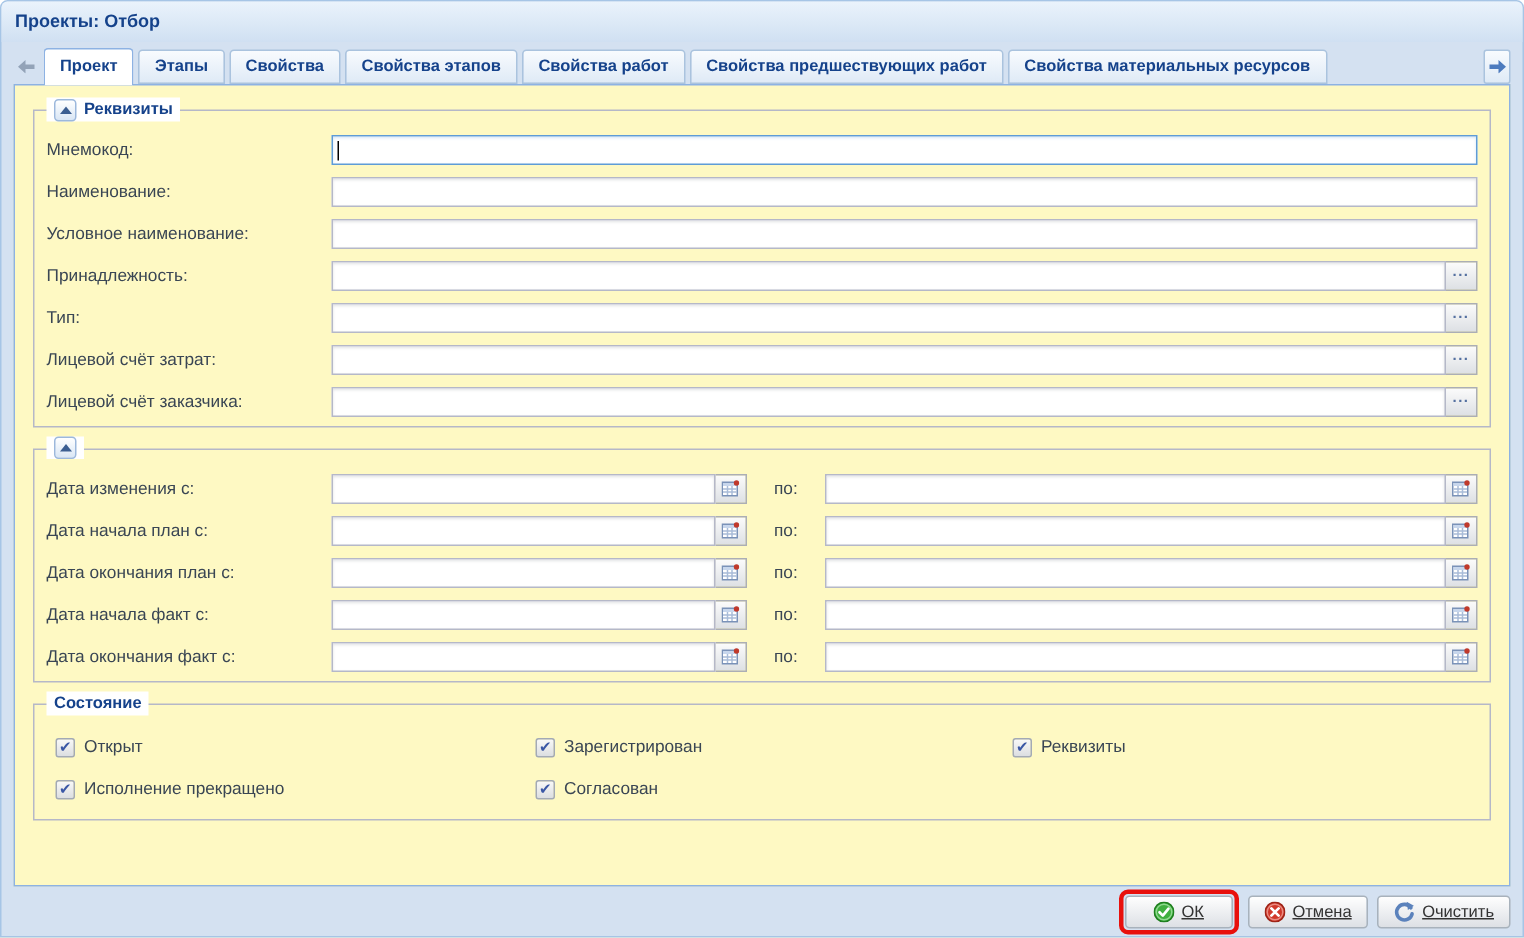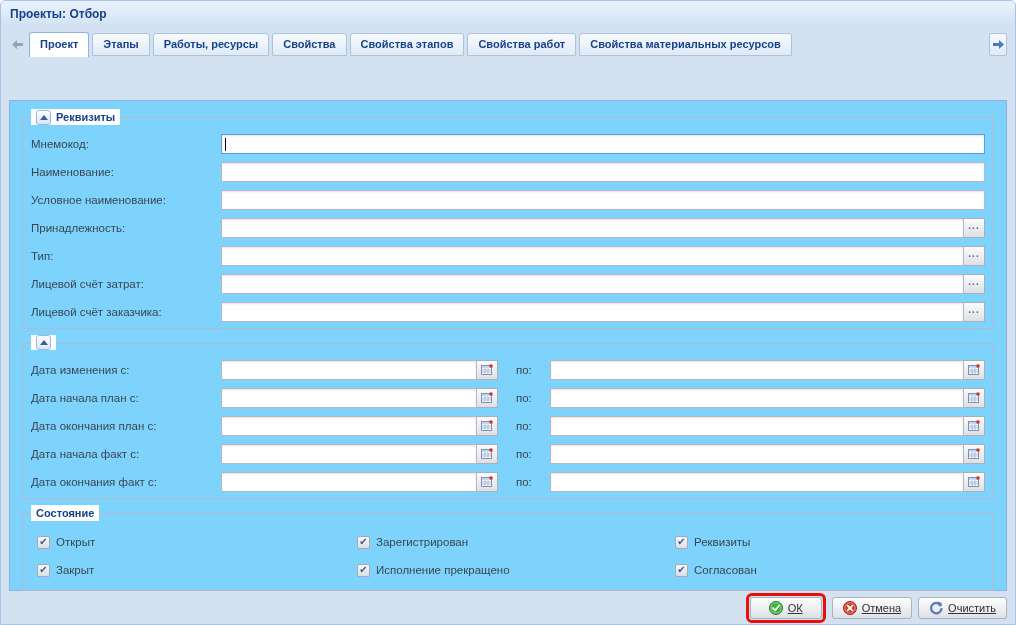--- a/index.html
+++ b/index.html
@@ -42,22 +42,22 @@
     display:flex; align-items:center; justify-content:center; cursor:pointer;
   }
   .tab-scroll.left { left:0; }
   .tab-scroll.right {
     right:0; background:linear-gradient(#F8FBFE,#DFEAF6);
     border:1px solid #AAC3DE; border-radius:2px; z-index:4;
   }
   
   .panel {
     position:absolute; left:8px; right:8px; top:55px; bottom:33px;
-    background:#7dd3fc; border:1px solid #8DB2E3;
-    padding:10px 10px 0 10px; z-index:2;margin-top:44px;
+    background:#fef9c3; border:1px solid #8DB2E3;
+    padding:10px 10px 0 10px; z-index:2;
   }
   .fieldset {
     position:relative; border:1px solid #B5B8C8;
     margin:6px 2px 14px 2px; padding:12px 8px 2px 8px;
   }
   .legend {
     position:absolute; top:-9px; left:8px; background:#fff; padding:0 5px;
     display:flex; align-items:center; gap:5px;
     font-size:11px; font-weight:bold; color:#15428B; line-height:16px;
   }
@@ -123,24 +123,24 @@
 
   <div class="tabbar">
     <div class="tab-scroll left">
       <svg class="arrow-svg" width="12" height="9" viewBox="0 0 12 9">
           <polygon points="5,0 5,3 11,3 11,6 5,6 5,9 0,4.5" fill="#93A3B8"></polygon>
         </svg>
     </div>
     <div class="tabs-clip">
       <div class="tab active">Проект</div>
       <div class="tab">Этапы</div>
-      <div class="tab">Работы, ресурсы</div>
       <div class="tab">Свойства</div>
       <div class="tab">Свойства этапов</div>
       <div class="tab">Свойства работ</div>
+      <div class="tab">Свойства предшествующих работ</div>
       <div class="tab">Свойства материальных ресурсов</div>
     </div>
     <div class="tab-scroll right">
       <svg class="arrow-svg" width="12" height="9" viewBox="0 0 12 9">
           <polygon points="7,0 7,3 1,3 1,6 7,6 7,9 12,4.5" fill="#4D7BBE"></polygon>
         </svg>
     </div>
   </div>
 
   <div class="panel">
@@ -363,24 +363,20 @@
           <span class="cbbox"></span>
           <span class="cblabel">Открыт</span>
         </div>
         <div class="cb">
           <span class="cbbox"></span>
           <span class="cblabel">Зарегистрирован</span>
         </div>
         <div class="cb">
           <span class="cbbox"></span>
           <span class="cblabel">Реквизиты</span>
-        </div>
-        <div class="cb">
-          <span class="cbbox"></span>
-          <span class="cblabel">Закрыт</span>
         </div>
         <div class="cb">
           <span class="cbbox"></span>
           <span class="cblabel">Исполнение прекращено</span>
         </div>
         <div class="cb">
           <span class="cbbox"></span>
           <span class="cblabel">Согласован</span>
         </div>
       </div>

